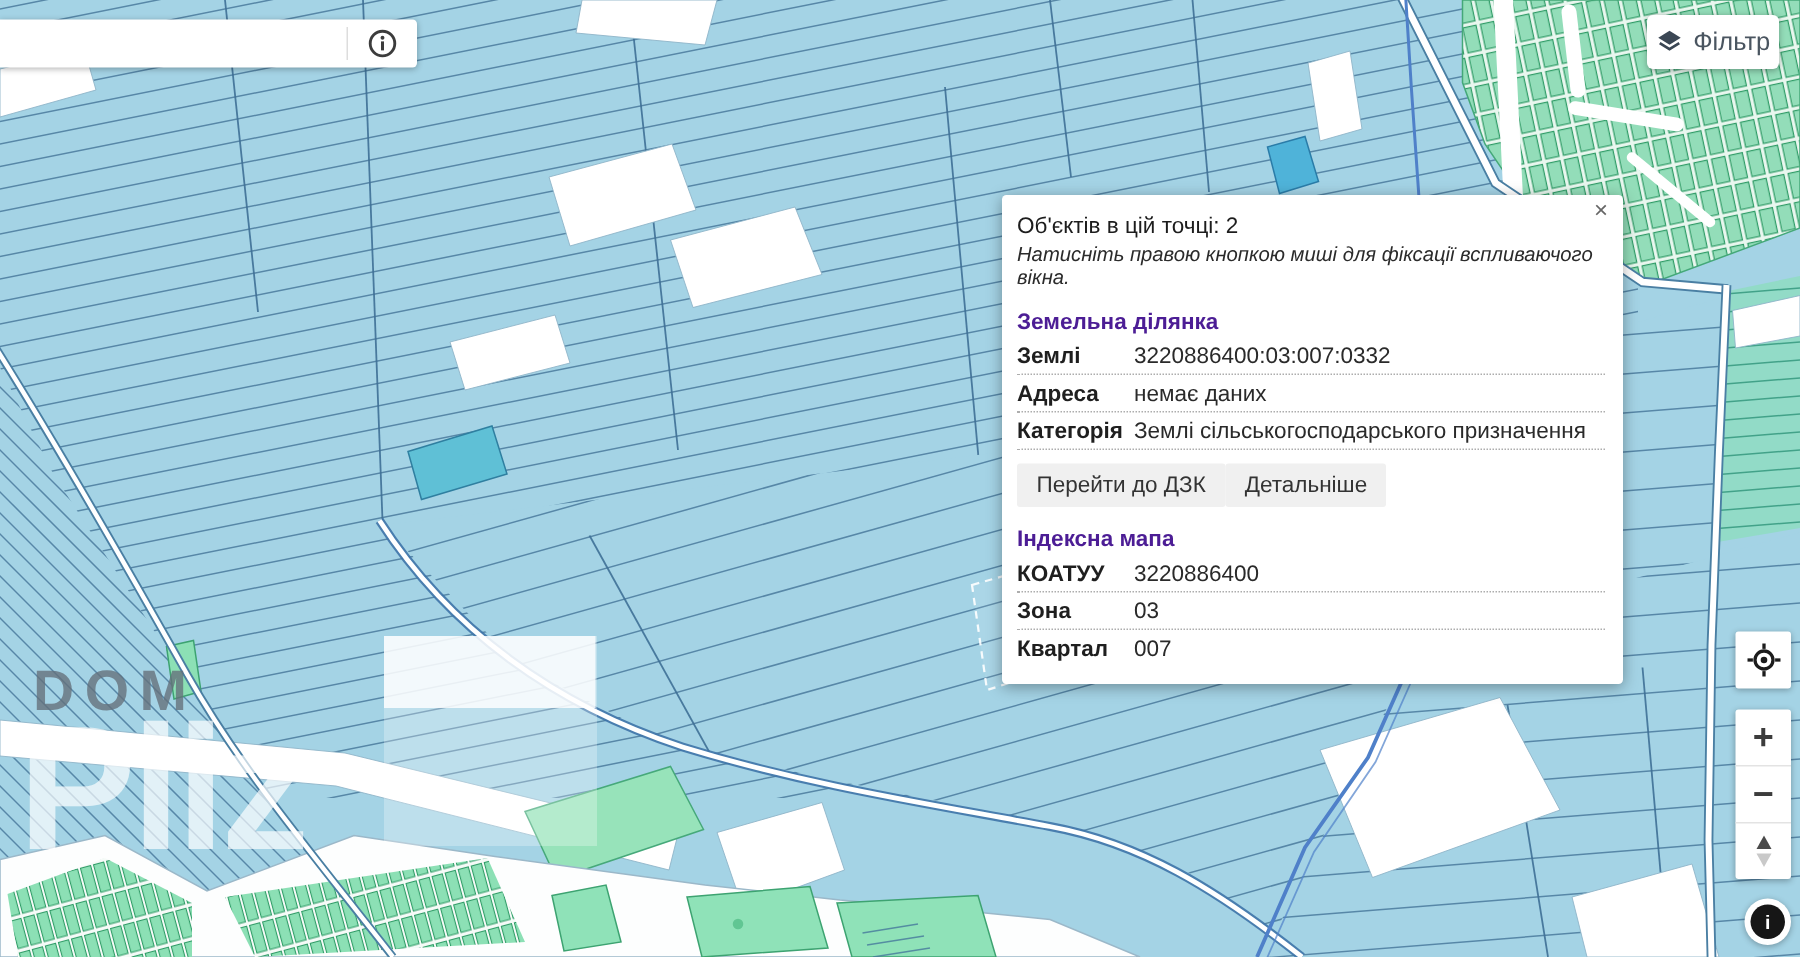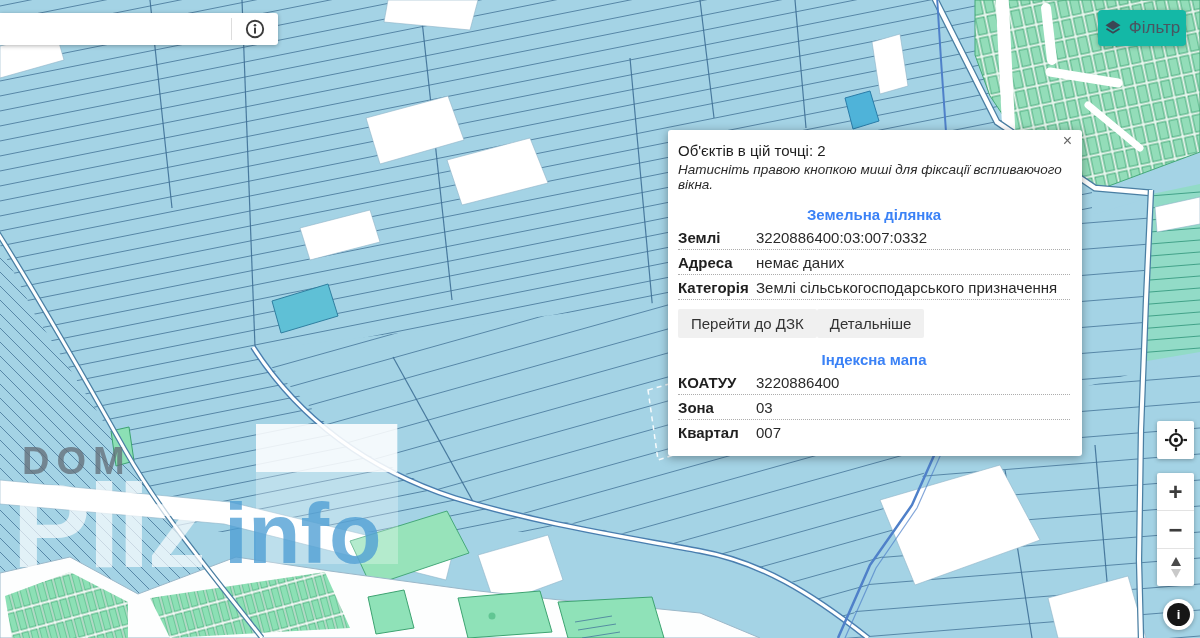--- a/index.html
+++ b/index.html
@@ -23,33 +23,33 @@
 
   
   .search-bar{position:absolute;left:0;top:13px;width:278px;height:32px;background:#fff;z-index:4;
               border-radius:0 3px 3px 0;box-shadow:0 1px 4px rgba(0,0,0,0.3);display:flex;align-items:center;}
   .search-input{flex:1;height:100%;border:none;outline:none;background:transparent;
                 font:15px "Liberation Sans",sans-serif;padding:0 8px 0 12px;color:#333;}
   .search-divider{width:1px;height:22px;background:#ddd;}
   .search-info{width:46px;height:100%;display:flex;align-items:center;justify-content:center;cursor:pointer;}
 
   
-  .filter-btn{position:absolute;left:1098px;top:10px;width:88px;height:36px;background:#14b8a6;z-index:4;
+  .filter-btn{position:absolute;left:1098px;top:10px;width:88px;height:36px;background:#ffffff;z-index:4;
               border-radius:4px;box-shadow:0 1px 4px rgba(0,0,0,0.3);display:flex;align-items:center;
               justify-content:center;gap:7px;cursor:pointer;}
   .filter-label{font-size:17px;color:#4a5560;}
 
   
   .popup{position:absolute;left:668px;top:130px;width:414px;z-index:5;background:#fff;border-radius:3px;
          box-shadow:0 2px 10px rgba(0,0,0,0.35);padding:10px 12px 12px 10px;font-size:15px;color:#222;
          box-sizing:border-box;}
   .popup-close{position:absolute;top:2px;right:10px;font-size:16px;color:#666;cursor:pointer;line-height:18px;}
   .objects-line{margin:2px 0 3px 0;color:#1d1d1d;}
   .hint-line{font-style:italic;font-size:13.5px;color:#2b2b2b;margin:0 0 14px 0;}
-  .section-heading{font-weight:700;margin:6px 0 2px 0;color:#3b82f6;text-align:center;}
+  .section-heading{font-weight:700;margin:6px 0 2px 0;color:#4c1d95;}
   .info-row{display:flex;padding:4px 0 3px 0;border-bottom:1px dotted #adadad;}
   .info-row.last{border-bottom:none;}
   .info-label{flex:0 0 78px;font-weight:700;color:#1f1f1f;}
   .info-value{flex:1;color:#2a2a2a;}
   .btn-row{display:flex;margin:9px 0 13px 0;}
   .popup-btn{background:#f0f0f0;border:none;border-radius:2px;padding:6px 13px;
              font:15px "Liberation Sans",sans-serif;color:#333;cursor:pointer;}
 
   
   .ctrl{position:absolute;background:#fff;border-radius:2px;box-shadow:0 1px 4px rgba(0,0,0,0.3);z-index:4;}
@@ -362,21 +362,20 @@
     <path d="M948,424 L912,505 L870,565 L838,638" stroke="#4f80c9" stroke-width="2.5"></path>
     <path d="M953,427 L917,508 L876,568 L845,638" stroke="#4f80c9" stroke-width="1.2" opacity="0.7"></path>
   </g>
 </svg>
 
 <div class="watermark">
   <div class="wm-block-faint"></div>
   <div class="wm-block-bright"></div>
   <div class="wm-dom">DOM</div>
   <div class="wm-pliz">Pliz</div>
-  <div class="wm-info">info</div>
 </div>
 
 <div class="search-bar">
   <input class="search-input" type="text" placeholder="" style="">
   <div class="search-divider"></div>
   <div class="search-info">
     <svg width="22" height="22" viewBox="0 0 22 22">
       <circle cx="11" cy="11" r="8.2" fill="none" stroke="#3c3c3c" stroke-width="1.9"></circle>
       <circle cx="11" cy="7.2" r="1.3" fill="#3c3c3c"></circle>
       <rect x="10" y="9.6" width="2" height="6" fill="#3c3c3c"></rect>

